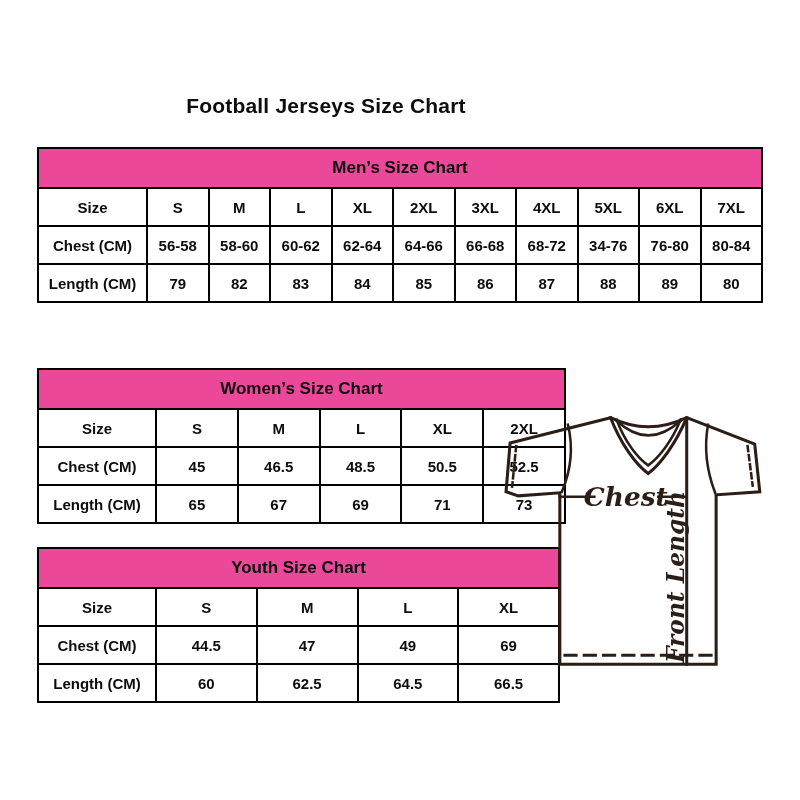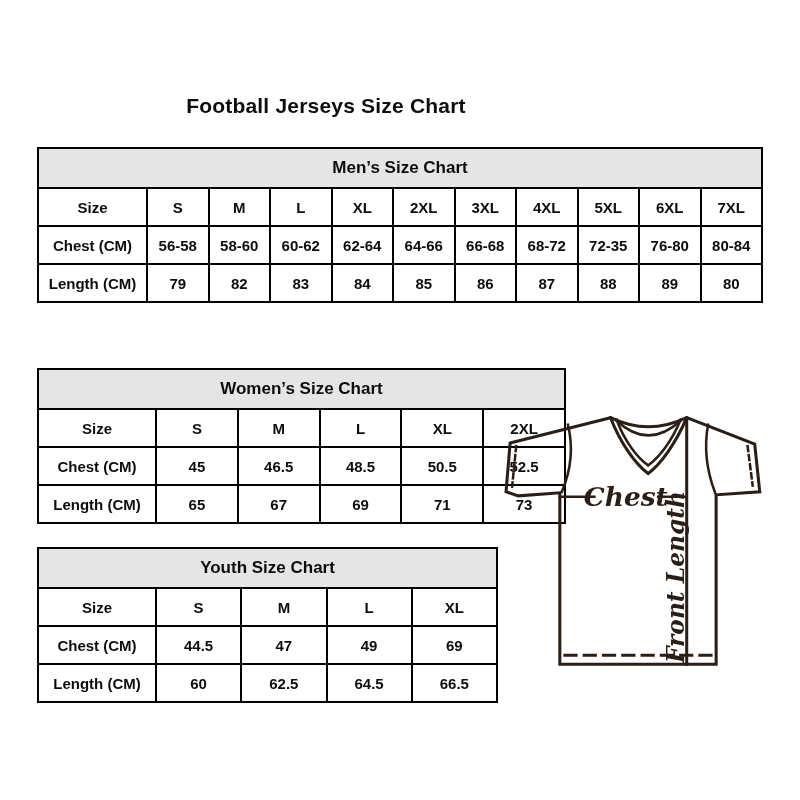--- a/index.html
+++ b/index.html
@@ -4,25 +4,25 @@
 <style>
   html,body{margin:0;padding:0;background:#fff;}
   #canvas{position:relative;width:800px;height:800px;background:#ffffff;overflow:hidden;
           font-family:"Liberation Sans",sans-serif;}
   #page-title{position:absolute;top:94px;left:0;width:652px;text-align:center;
           font-size:21px;font-weight:bold;color:#0d0d0d;letter-spacing:0.2px;}
   table.size-table{position:absolute;border-collapse:collapse;table-layout:fixed;background:#fff;}
   table.size-table th,table.size-table td{
           border:2px solid #000;text-align:center;vertical-align:middle;
           font-weight:bold;color:#0d0d0d;font-size:15px;padding:0;}
-  table.size-table thead th{background:#e5e5e5;font-size:17px;height:38px;}
+  table.size-table thead th{background:#ec4899;font-size:17px;height:38px;}
   table.size-table tbody th,table.size-table tbody td{height:36px;}
   #mens-table{left:37px;top:147px;width:726px;}
   #womens-table{left:37px;top:368px;width:529px;}
-  #youth-table{left:37px;top:547px;width:461px;padding-left:16px;}
+  #youth-table{left:37px;top:547px;width:523px;padding-left:16px;}
   #jersey{position:absolute;left:503px;top:411px;width:272px;height:260px;}
   .serif-label{font-family:"DejaVu Serif",serif;font-style:italic;font-weight:bold;}
 </style>
 </head>
 <body>
 
 <div id="canvas">
 
   <div id="page-title">Football Jerseys Size Chart</div>
 
@@ -61,21 +61,21 @@
         </tr>
         <tr>
           <th>Chest (CM)</th>
           <td>56-58</td>
           <td>58-60</td>
           <td>60-62</td>
           <td>62-64</td>
           <td>64-66</td>
           <td>66-68</td>
           <td>68-72</td>
-          <td>72-35</td>
+          <td>34-76</td>
           <td>76-80</td>
           <td>80-84</td>
         </tr>
         <tr>
           <th>Length (CM)</th>
           <td>79</td>
           <td>82</td>
           <td>83</td>
           <td>84</td>
           <td>85</td>

